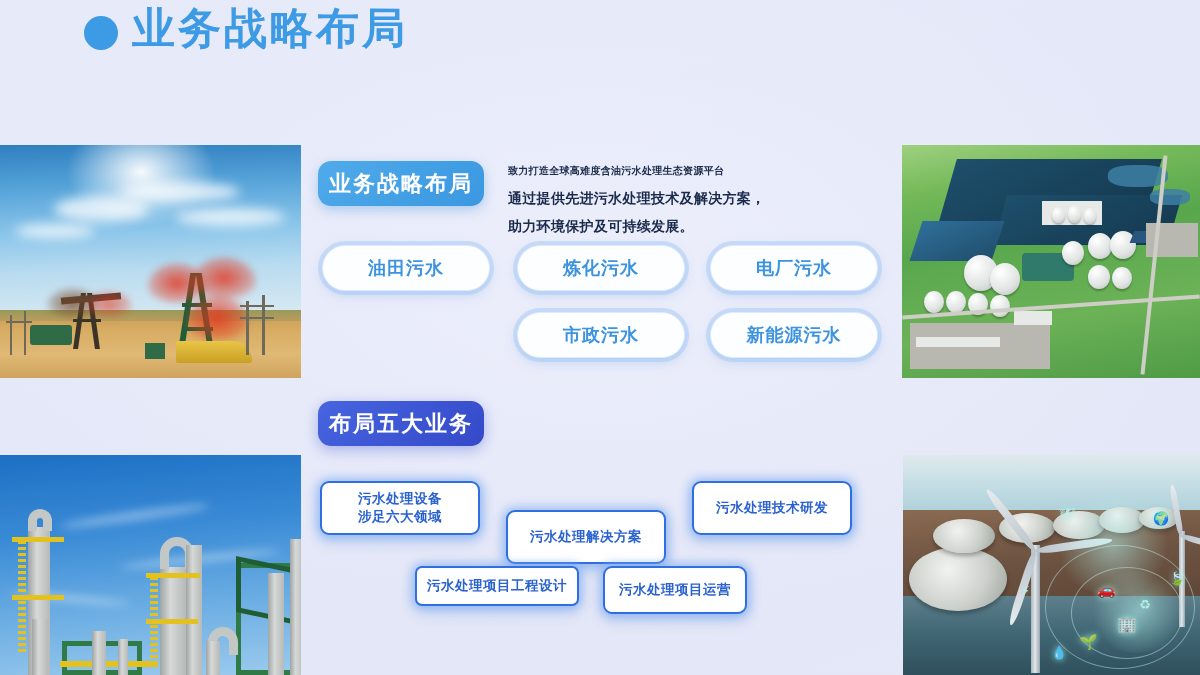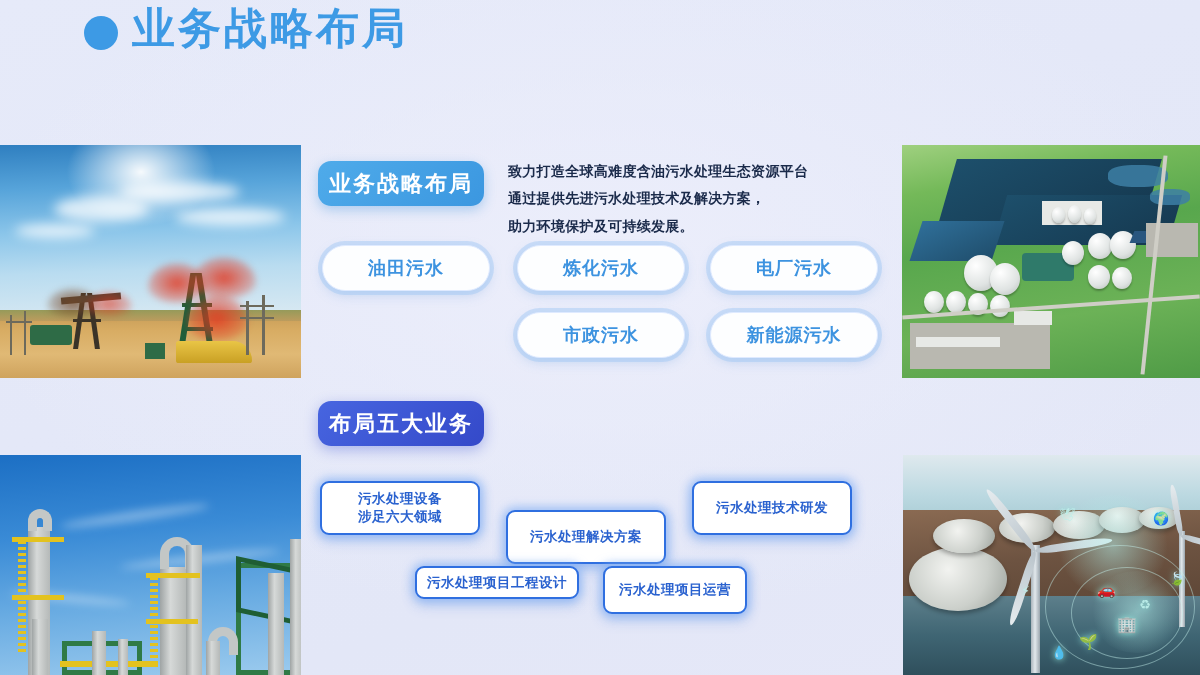--- a/index.html
+++ b/index.html
@@ -107,21 +107,21 @@
   }
   #badge-business {
     left:318px; top:401px; width:166px; height:45px; border-radius:13px;
     background:linear-gradient(135deg,#4765e0,#3449c9); font-size:22px;
     box-shadow:0 4px 14px rgba(55,80,210,.36);
   }
 
   
   .intro { position:absolute; left:508px; top:158px; width:395px; }
   .intro .ln { color:#1a2a4a; font-weight:bold; white-space:nowrap; }
-  .intro .ln1 { font-size:14px; line-height:26px; letter-spacing:.3px; }
+  .intro .ln1 { font-size:10px; line-height:26px; letter-spacing:.3px; }
   .intro .ln2, .intro .ln3 { font-size:14px; line-height:28px; letter-spacing:.3px; }
 
   
   .pill {
     position:absolute; display:flex; align-items:center; justify-content:center;
     height:46px; border-radius:23px;
     background:#fdfeff; color:#3d93e0; font-size:18px; font-weight:bold; letter-spacing:1px;
     border:1px solid #dfeaff;
     box-shadow:0 0 0 4px rgba(160,200,245,.45), 0 4px 12px rgba(120,165,225,.35);
     white-space:nowrap;
@@ -136,21 +136,21 @@
   
   .bizbox {
     position:absolute; display:flex; align-items:center; justify-content:center; text-align:center;
     background:#ffffff; border:2px solid #2f6fe0; border-radius:9px;
     color:#2a62cf; font-size:13.5px; font-weight:bold; line-height:18px; letter-spacing:.5px;
     box-shadow:0 0 10px 3px rgba(120,170,245,.6), 0 6px 14px rgba(90,140,225,.3);
   }
   #biz-0 { left:320px; top:481px; width:160px; height:54px; }
   #biz-1 { left:506px; top:510px; width:160px; height:54px; }
   #biz-2 { left:692px; top:481px; width:160px; height:54px; }
-  #biz-3 { left:415px; top:566px; width:164px; height:33px; }
+  #biz-3 { left:415px; top:566px; width:164px; height:40px;border-radius:7px; }
   #biz-4 { left:603px; top:566px; width:144px; height:48px; }
 </style>
 </head>
 <body>
 
 <div class="slide">
 
   <div class="header">
     <div class="bullet"></div>
     <div class="title">业务战略布局</div>

